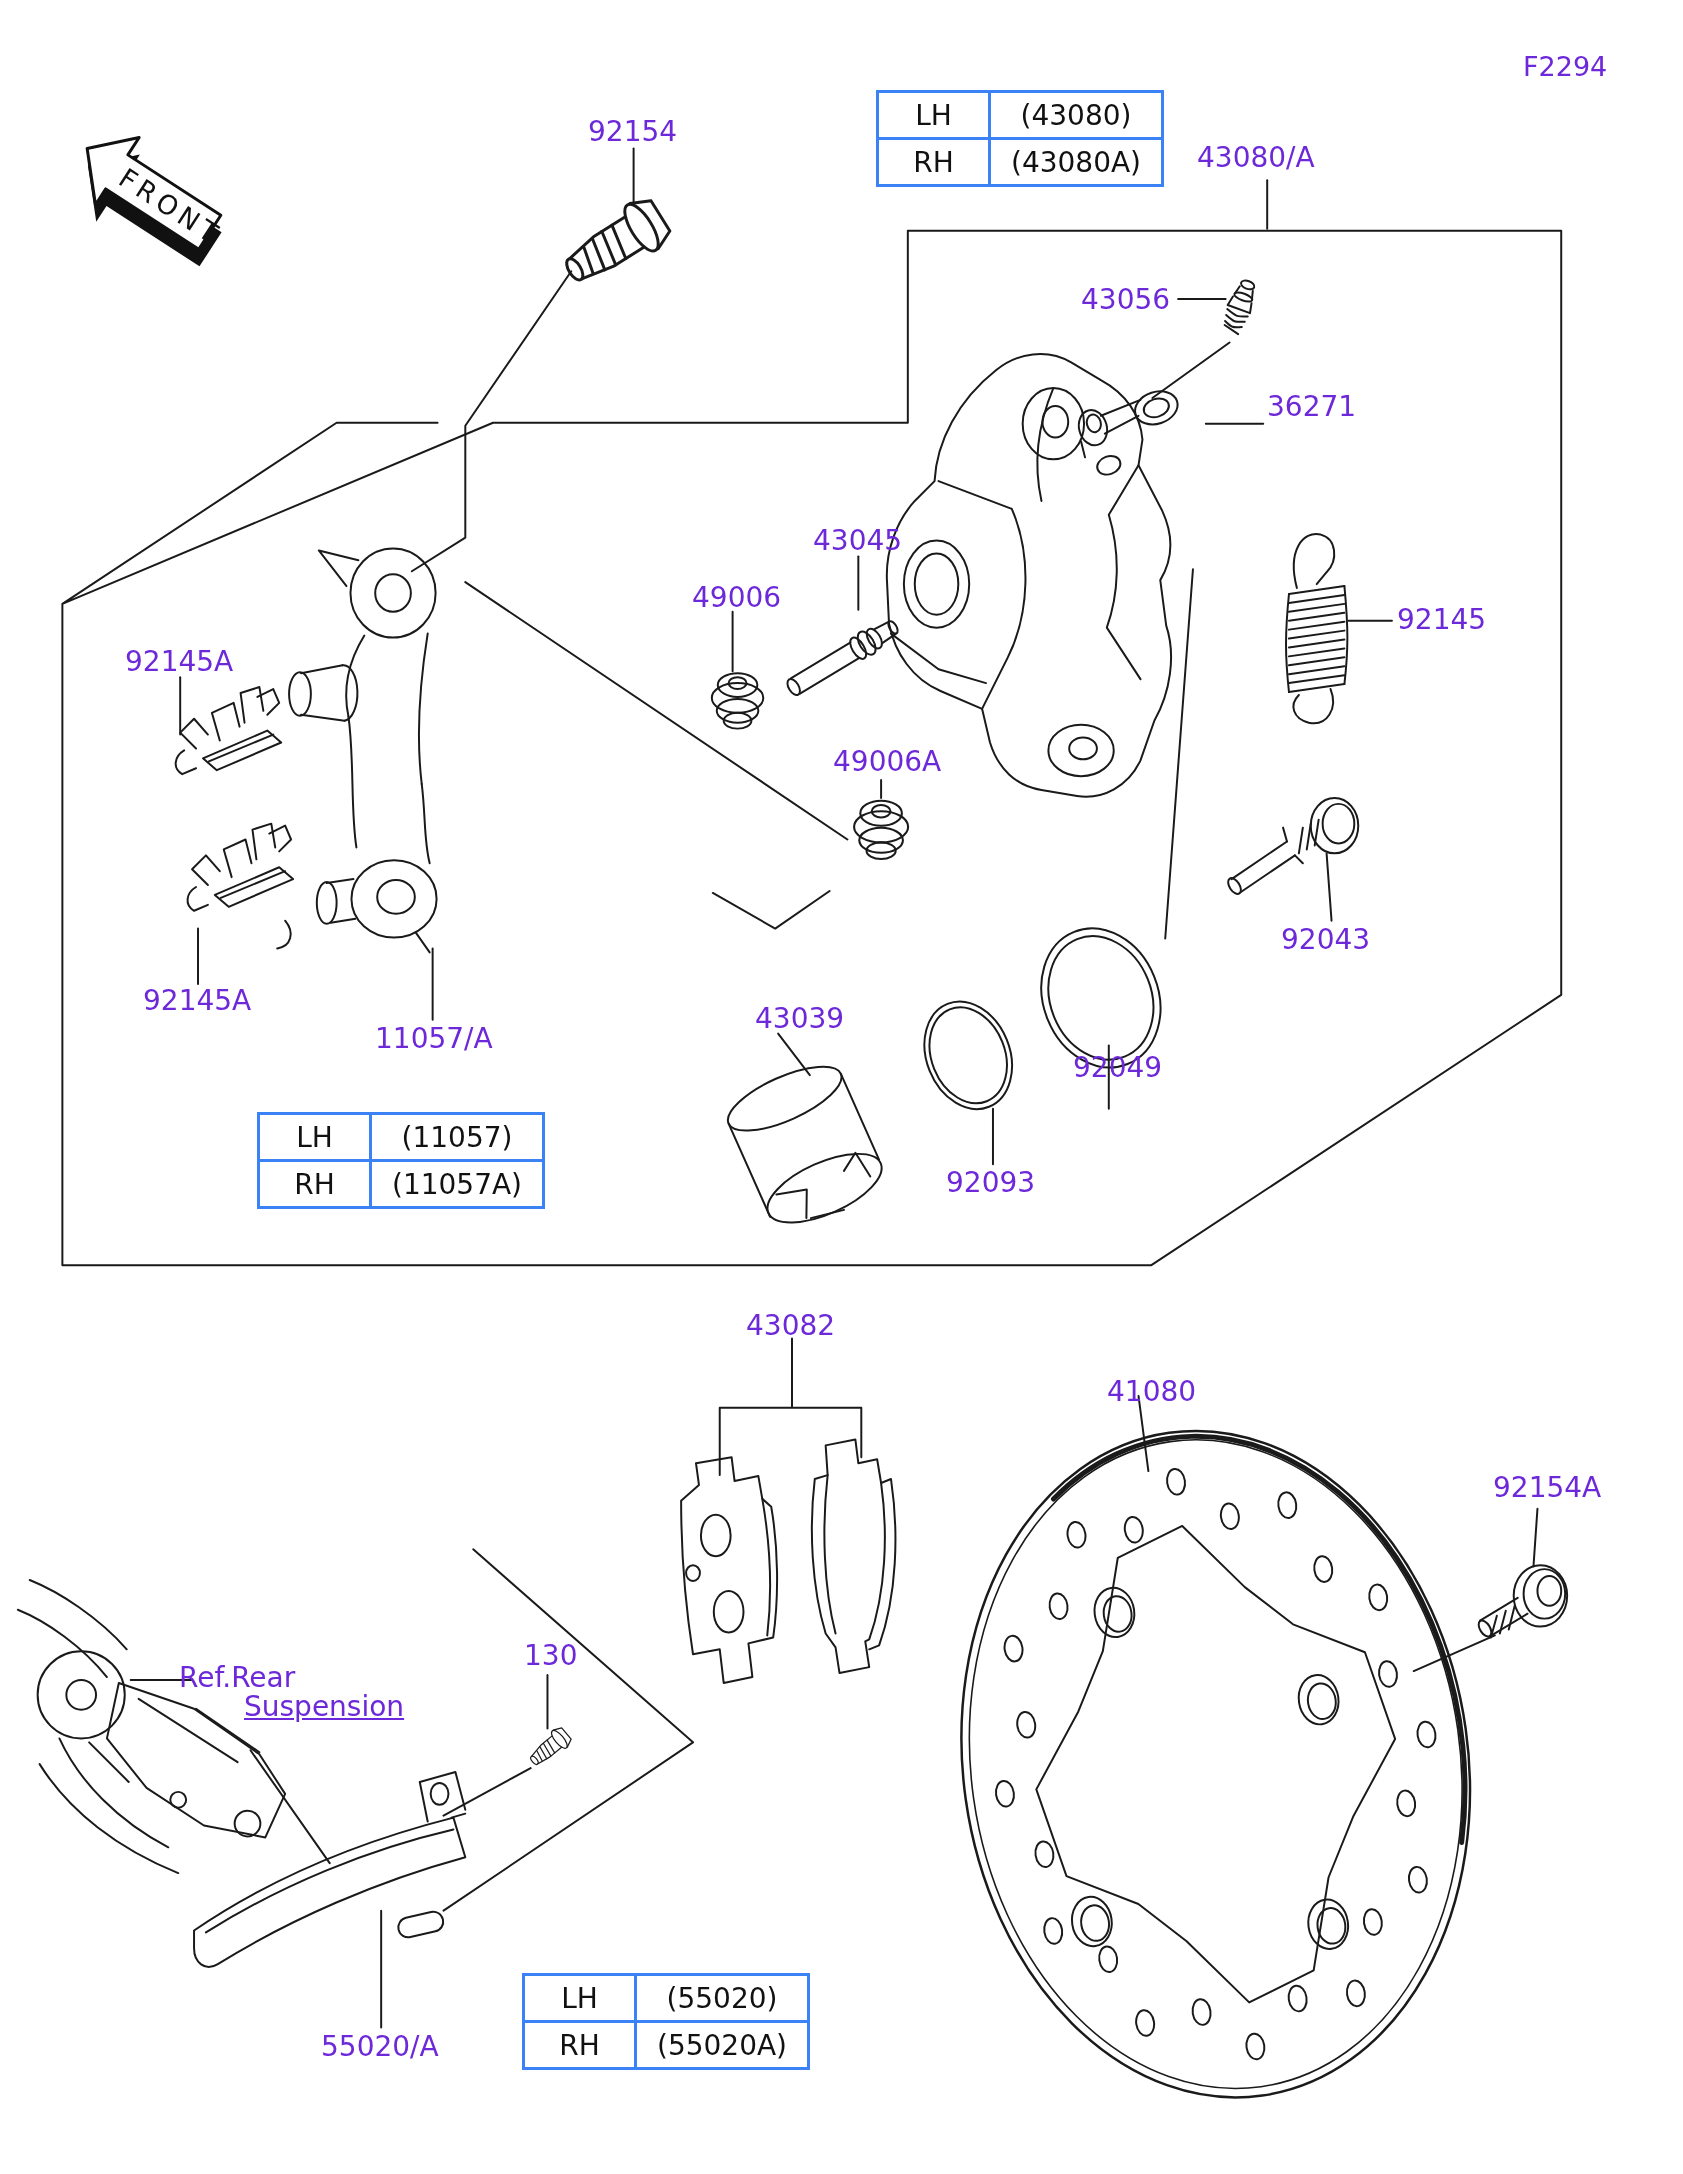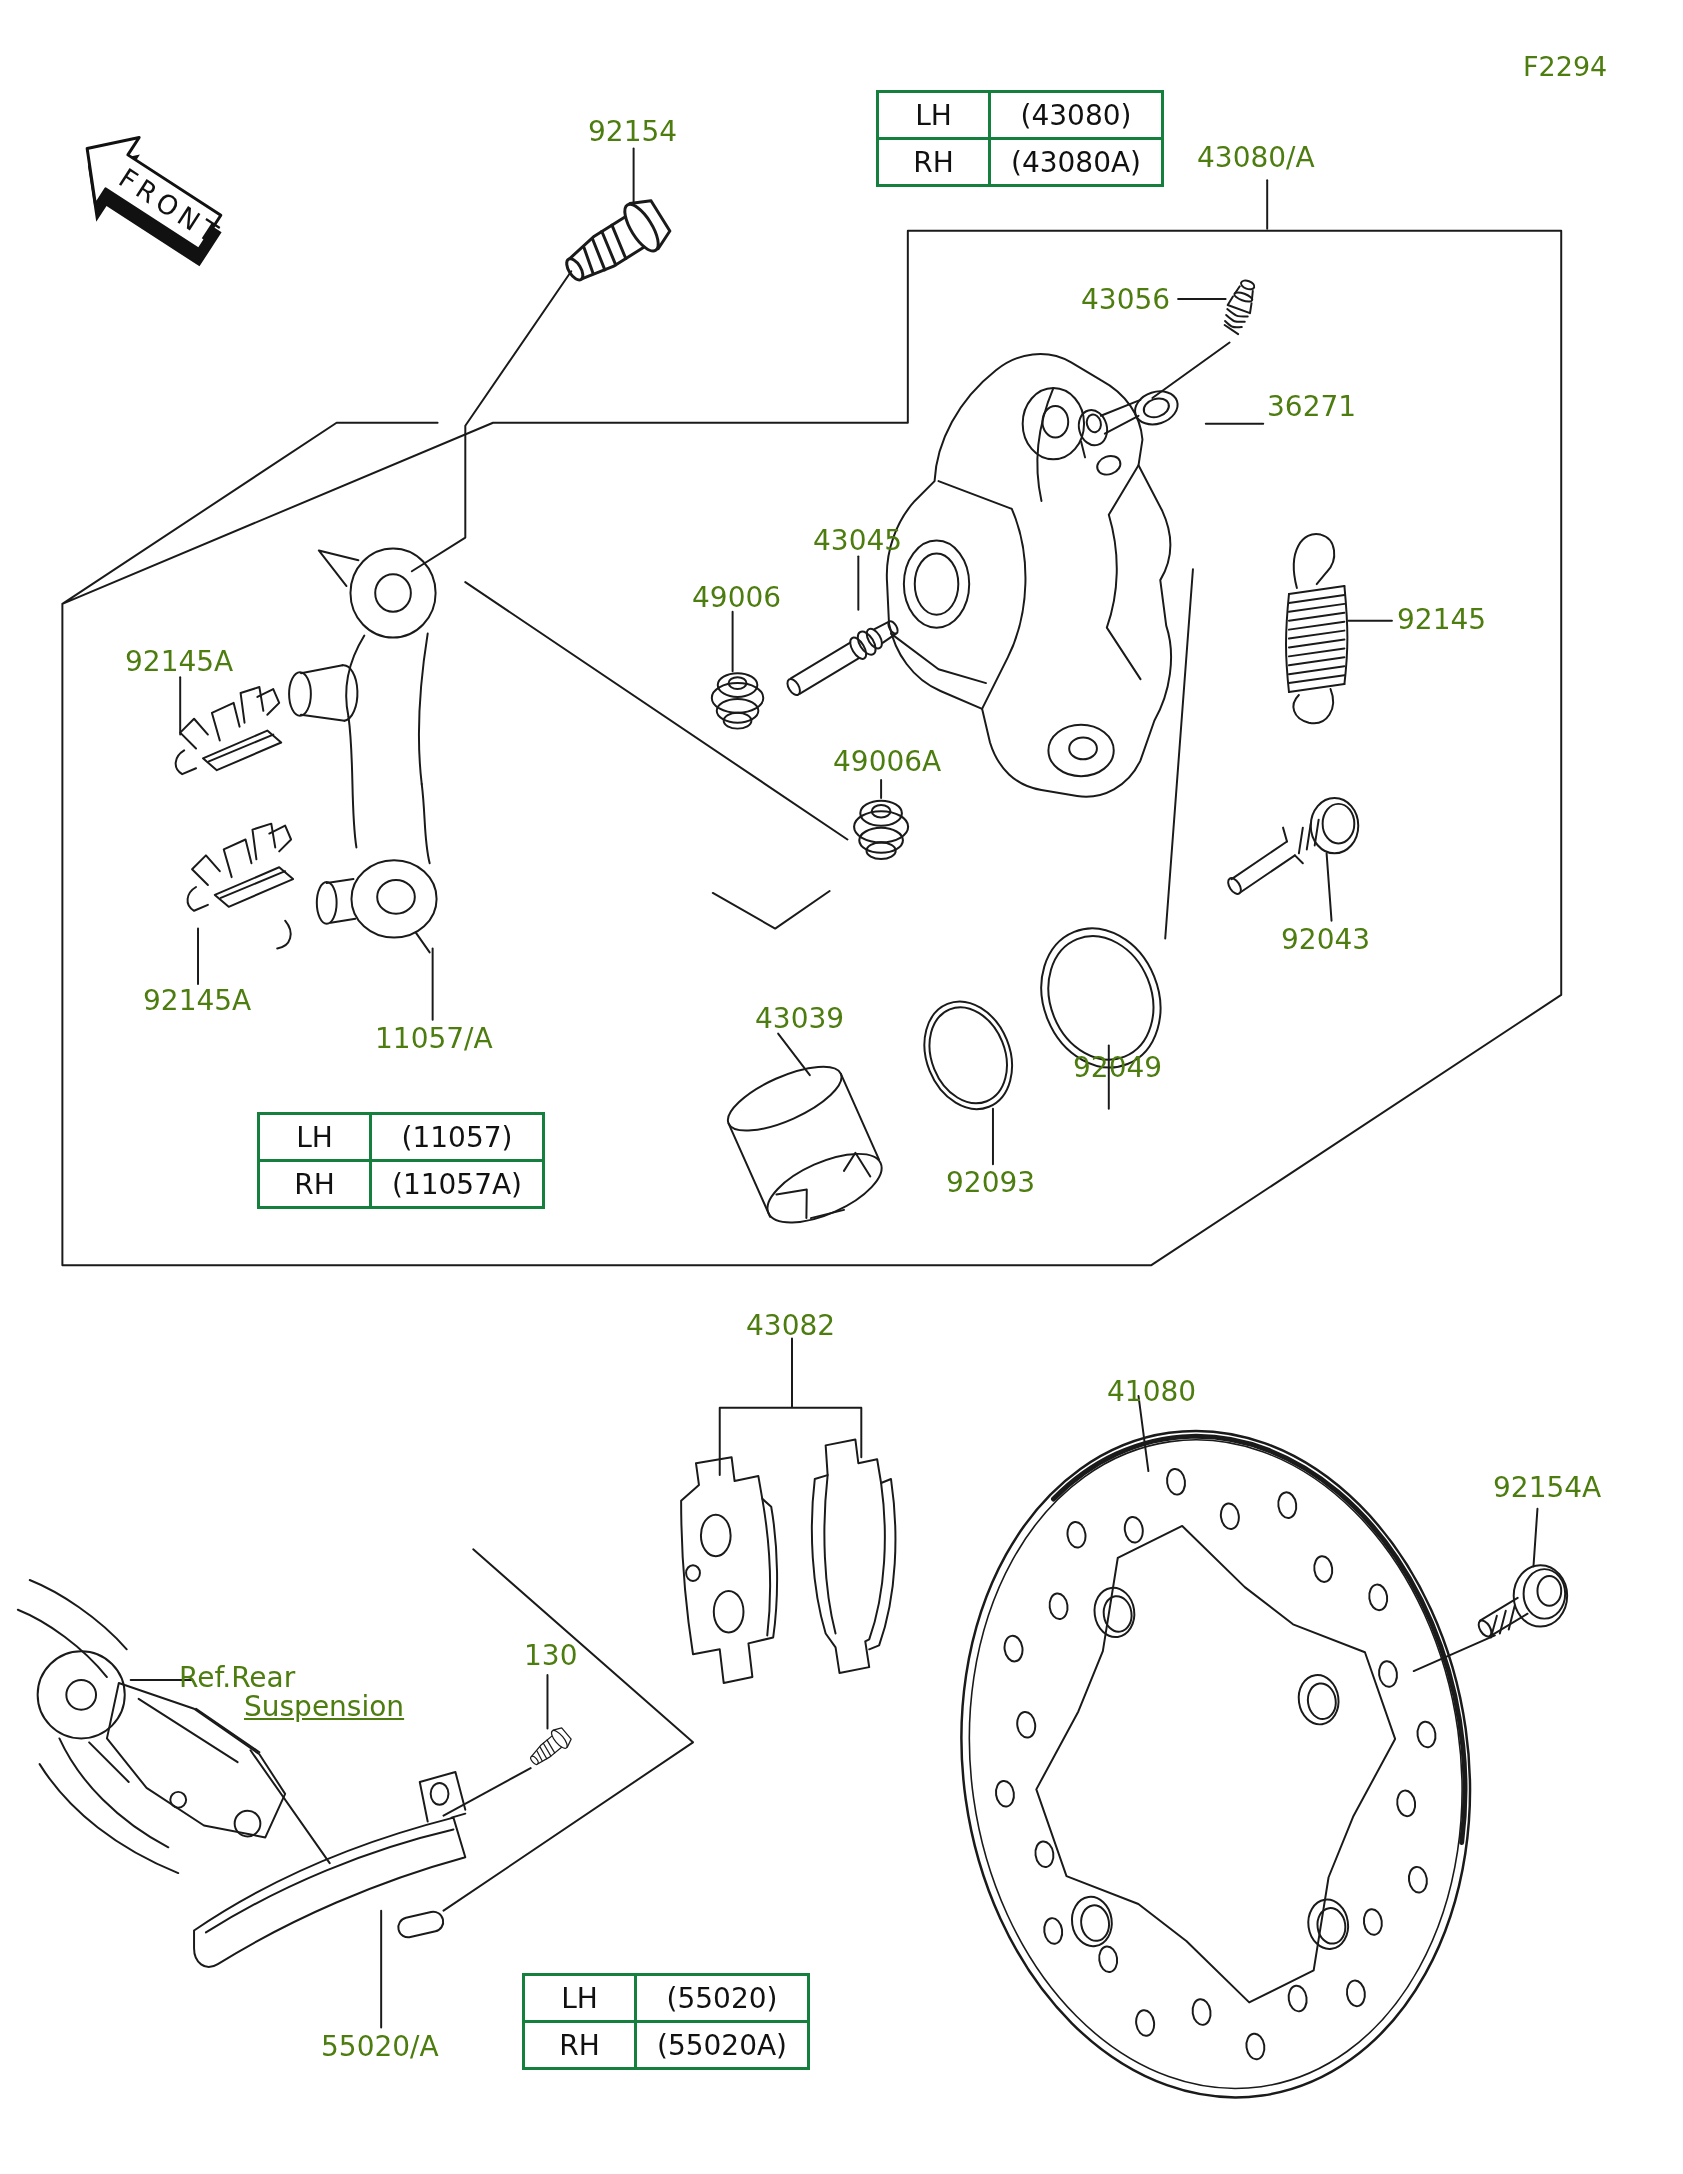--- a/index.html
+++ b/index.html
@@ -1,21 +1,21 @@
 <!DOCTYPE html>
 <html><head>
 <meta charset="utf-8">
 <style>
   html,body{margin:0;padding:0;background:#ffffff;}
   #canvas{position:relative;width:1683px;height:2174px;background:#ffffff;overflow:hidden;
           font-family:"DejaVu Sans",sans-serif;color:#111;}
   #lineart{position:absolute;left:0;top:0;}
-  .plabel{position:absolute;font-size:28px;line-height:1.05;white-space:nowrap;color:#4d7c0f;}
+  .plabel{position:absolute;font-size:28px;line-height:1.05;white-space:nowrap;color:#6d28d9;}
   .ptable{position:absolute;border-collapse:collapse;background:#fff;}
-  .ptable td{border:3px solid #15803d;font-size:28px;text-align:center;padding:0;color:#111;}
+  .ptable td{border:3px solid #3b82f6;font-size:28px;text-align:center;padding:0;color:#111;}
   .ptable .c1{width:109px;height:44px;}
   .ptable .c2{width:170px;height:44px;margin-top:7px;}
   #ref-note span{display:block;}
   #ref-note .indent{padding-left:65px;text-decoration:underline;}
 </style>
 </head>
 <body>
 
 <div id="canvas">
 

